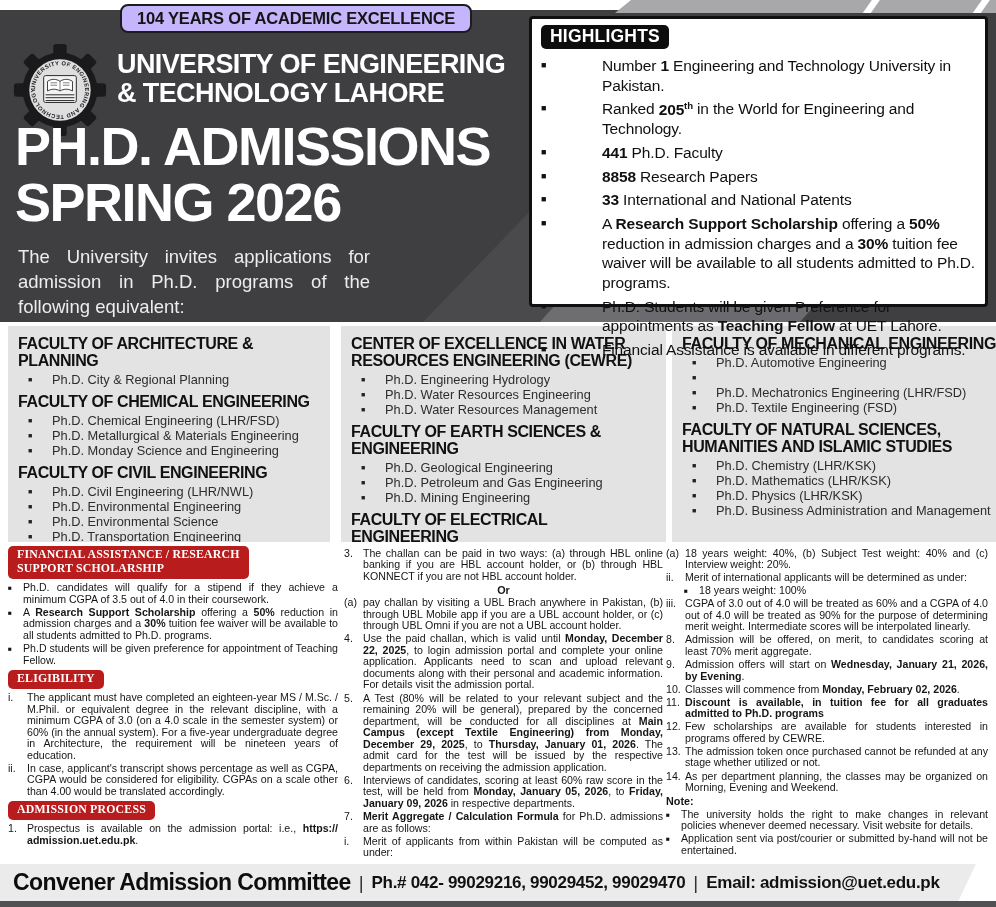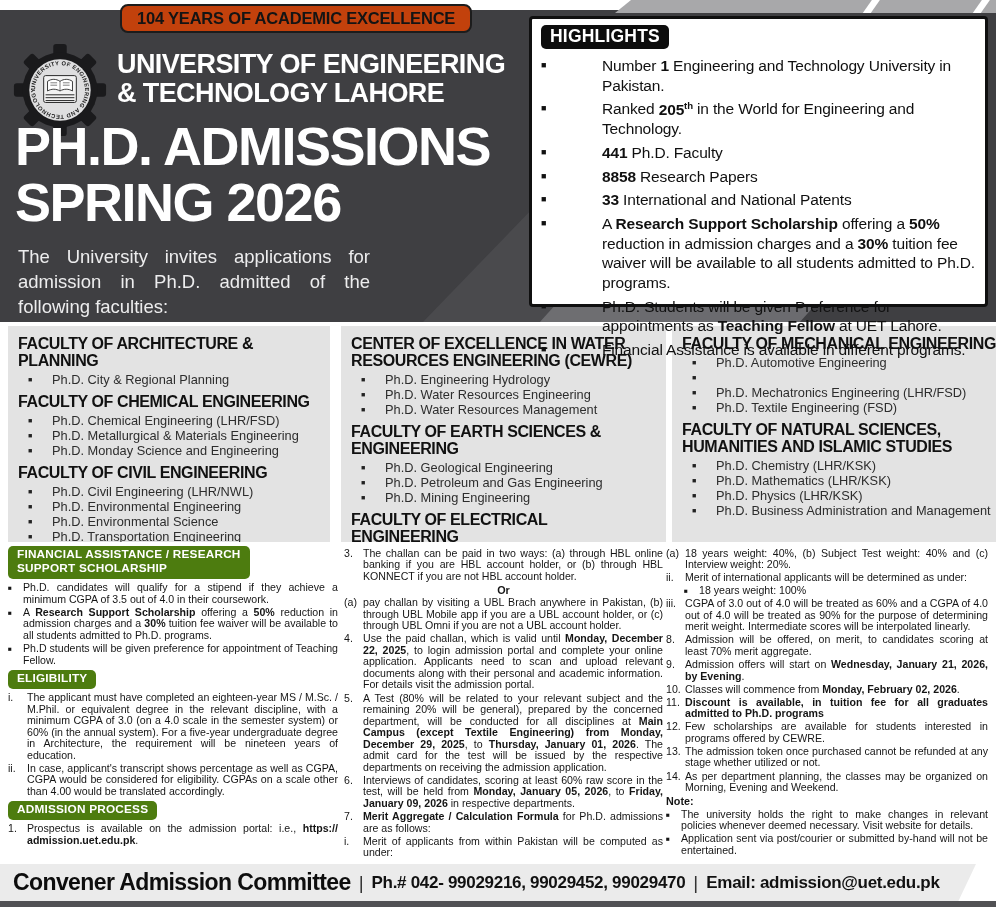--- a/index.html
+++ b/index.html
@@ -7,21 +7,21 @@
         font-family:"Liberation Sans",sans-serif;-webkit-font-smoothing:antialiased;}
   
   .hdr{position:absolute;left:0;top:10px;width:996px;height:312px;background:#3f3f42;overflow:hidden;}
   .hdr-wedge{position:absolute;left:330px;top:0;width:310px;height:312px;
              clip-path:polygon(100% 28%,100% 100%,30% 100%);background:#545458;opacity:.55;}
   .hdr-band{position:absolute;left:548px;top:292px;width:260px;height:22px;background:#77777a;
             transform:skewX(-42deg);opacity:.8;}
   .stripe-band{position:absolute;left:615px;top:0;width:381px;height:13px;background:#a8a8aa;
                clip-path:polygon(16px 0,100% 0,100% 100%,0 100%);z-index:3;}
   .stripe-band .slash{position:absolute;top:-2px;width:8px;height:18px;background:#fff;transform:skewX(-35deg);}
-  .years-pill{position:absolute;left:120px;top:4px;z-index:6;background:#c2410c;color:#141414;
+  .years-pill{position:absolute;left:120px;top:4px;z-index:6;background:#c4b5fd;color:#141414;
               border:2px solid #1c1c1c;border-radius:8px;padding:3px 15px;
               font-size:16.5px;font-weight:700;letter-spacing:-0.2px;white-space:nowrap;}
   .logo{position:absolute;left:12px;top:42px;width:96px;height:96px;z-index:4;}
   .uni-name{position:absolute;left:117px;top:50px;color:#fff;font-size:27px;font-weight:800;
             line-height:1.06;letter-spacing:-0.6px;z-index:4;}
   .ad-title{position:absolute;left:15px;top:118px;color:#fff;font-size:54px;font-weight:800;
             line-height:1.04;letter-spacing:-1.5px;z-index:4;}
   .intro{position:absolute;left:18px;top:244px;width:352px;color:#ededee;font-size:18.5px;
          line-height:1.36;text-align:justify;z-index:4;}
   
@@ -47,22 +47,22 @@
   .fac-row .mk{flex:0 0 24px;margin-left:10px;font-size:7px;line-height:14px;color:#222;}
   .fac-row .tx{font-size:12.8px;line-height:1.1;color:#2d2d2d;}
   
   .info-col{position:absolute;top:546px;height:318px;color:#151515;overflow:hidden;}
   .info-1{left:8px;width:330px;}  .info-2{left:344px;width:319px;}  .info-3{left:666px;width:322px;}
   .info-col .blk{margin:1.5px 0;}
   .info-col .mk{flex:0 0 19px;font-size:10.6px;line-height:1.1;}
   .info-col .mk.sq{font-size:6.5px;line-height:11px;flex:0 0 15px;}
   .info-col .tx{font-size:10.6px;line-height:1.09;text-align:justify;}
   .info-col .sub{margin-left:18px;}
-  .chip{display:inline-block;background:#4d7c0f;color:#fff;font-weight:700;font-size:11.8px;
-        line-height:1.18;padding:2px 9px 3px;border-radius:5px;margin:4px 0 2px;letter-spacing:.2px;}
+  .chip{display:inline-block;background:#b91c1c;color:#fff;font-weight:700;font-size:11.8px;
+        line-height:1.18;padding:2px 9px 3px;border-radius:5px;margin:4px 0 2px;letter-spacing:.2px;font-family:Liberation Serif, serif;}
   .info-col .chip:first-child{margin-top:0;}
   .or-line{text-align:center;font-weight:700;font-size:10.8px;margin:1px 0;}
   .note-label{font-weight:700;font-size:10.8px;margin:1px 0;}
   
   .footer{position:absolute;left:0;top:864px;width:976px;height:37px;background:#ebebeb;
           clip-path:polygon(0 0,100% 0,98.2% 100%,0 100%);display:flex;align-items:center;
           padding-left:13px;box-sizing:border-box;gap:8px;z-index:4;}
   .committee{font-size:23px;font-weight:800;letter-spacing:-0.6px;color:#0d0d0d;white-space:nowrap;}
   .fsep{font-size:19px;font-weight:400;color:#333;}
   .fcontact{font-size:17px;font-weight:700;letter-spacing:-0.3px;color:#111;white-space:nowrap;}
@@ -116,21 +116,21 @@
   <div class="uni-name">
     <div>UNIVERSITY OF ENGINEERING</div>
     <div>&amp; TECHNOLOGY LAHORE</div>
   </div>
 
   <div class="ad-title">
     <div>PH.D. ADMISSIONS</div>
     <div>SPRING 2026</div>
   </div>
 
-  <div class="intro">The University invites applications for admission in Ph.D. admitted of the following faculties:</div>
+  <div class="intro">The University invites applications for admission in Ph.D. programs of the following equivalent:</div>
 
   <div class="hl-box">
     <span class="hl-chip">HIGHLIGHTS</span>
     <div class="hlb">
         <div class="blk">
           <span class="mk sq">■</span>
           <div class="tx">Number <b>1</b> Engineering and Technology University in Pakistan.</div>
         </div>
         <div class="blk">
           <span class="mk sq">■</span>

